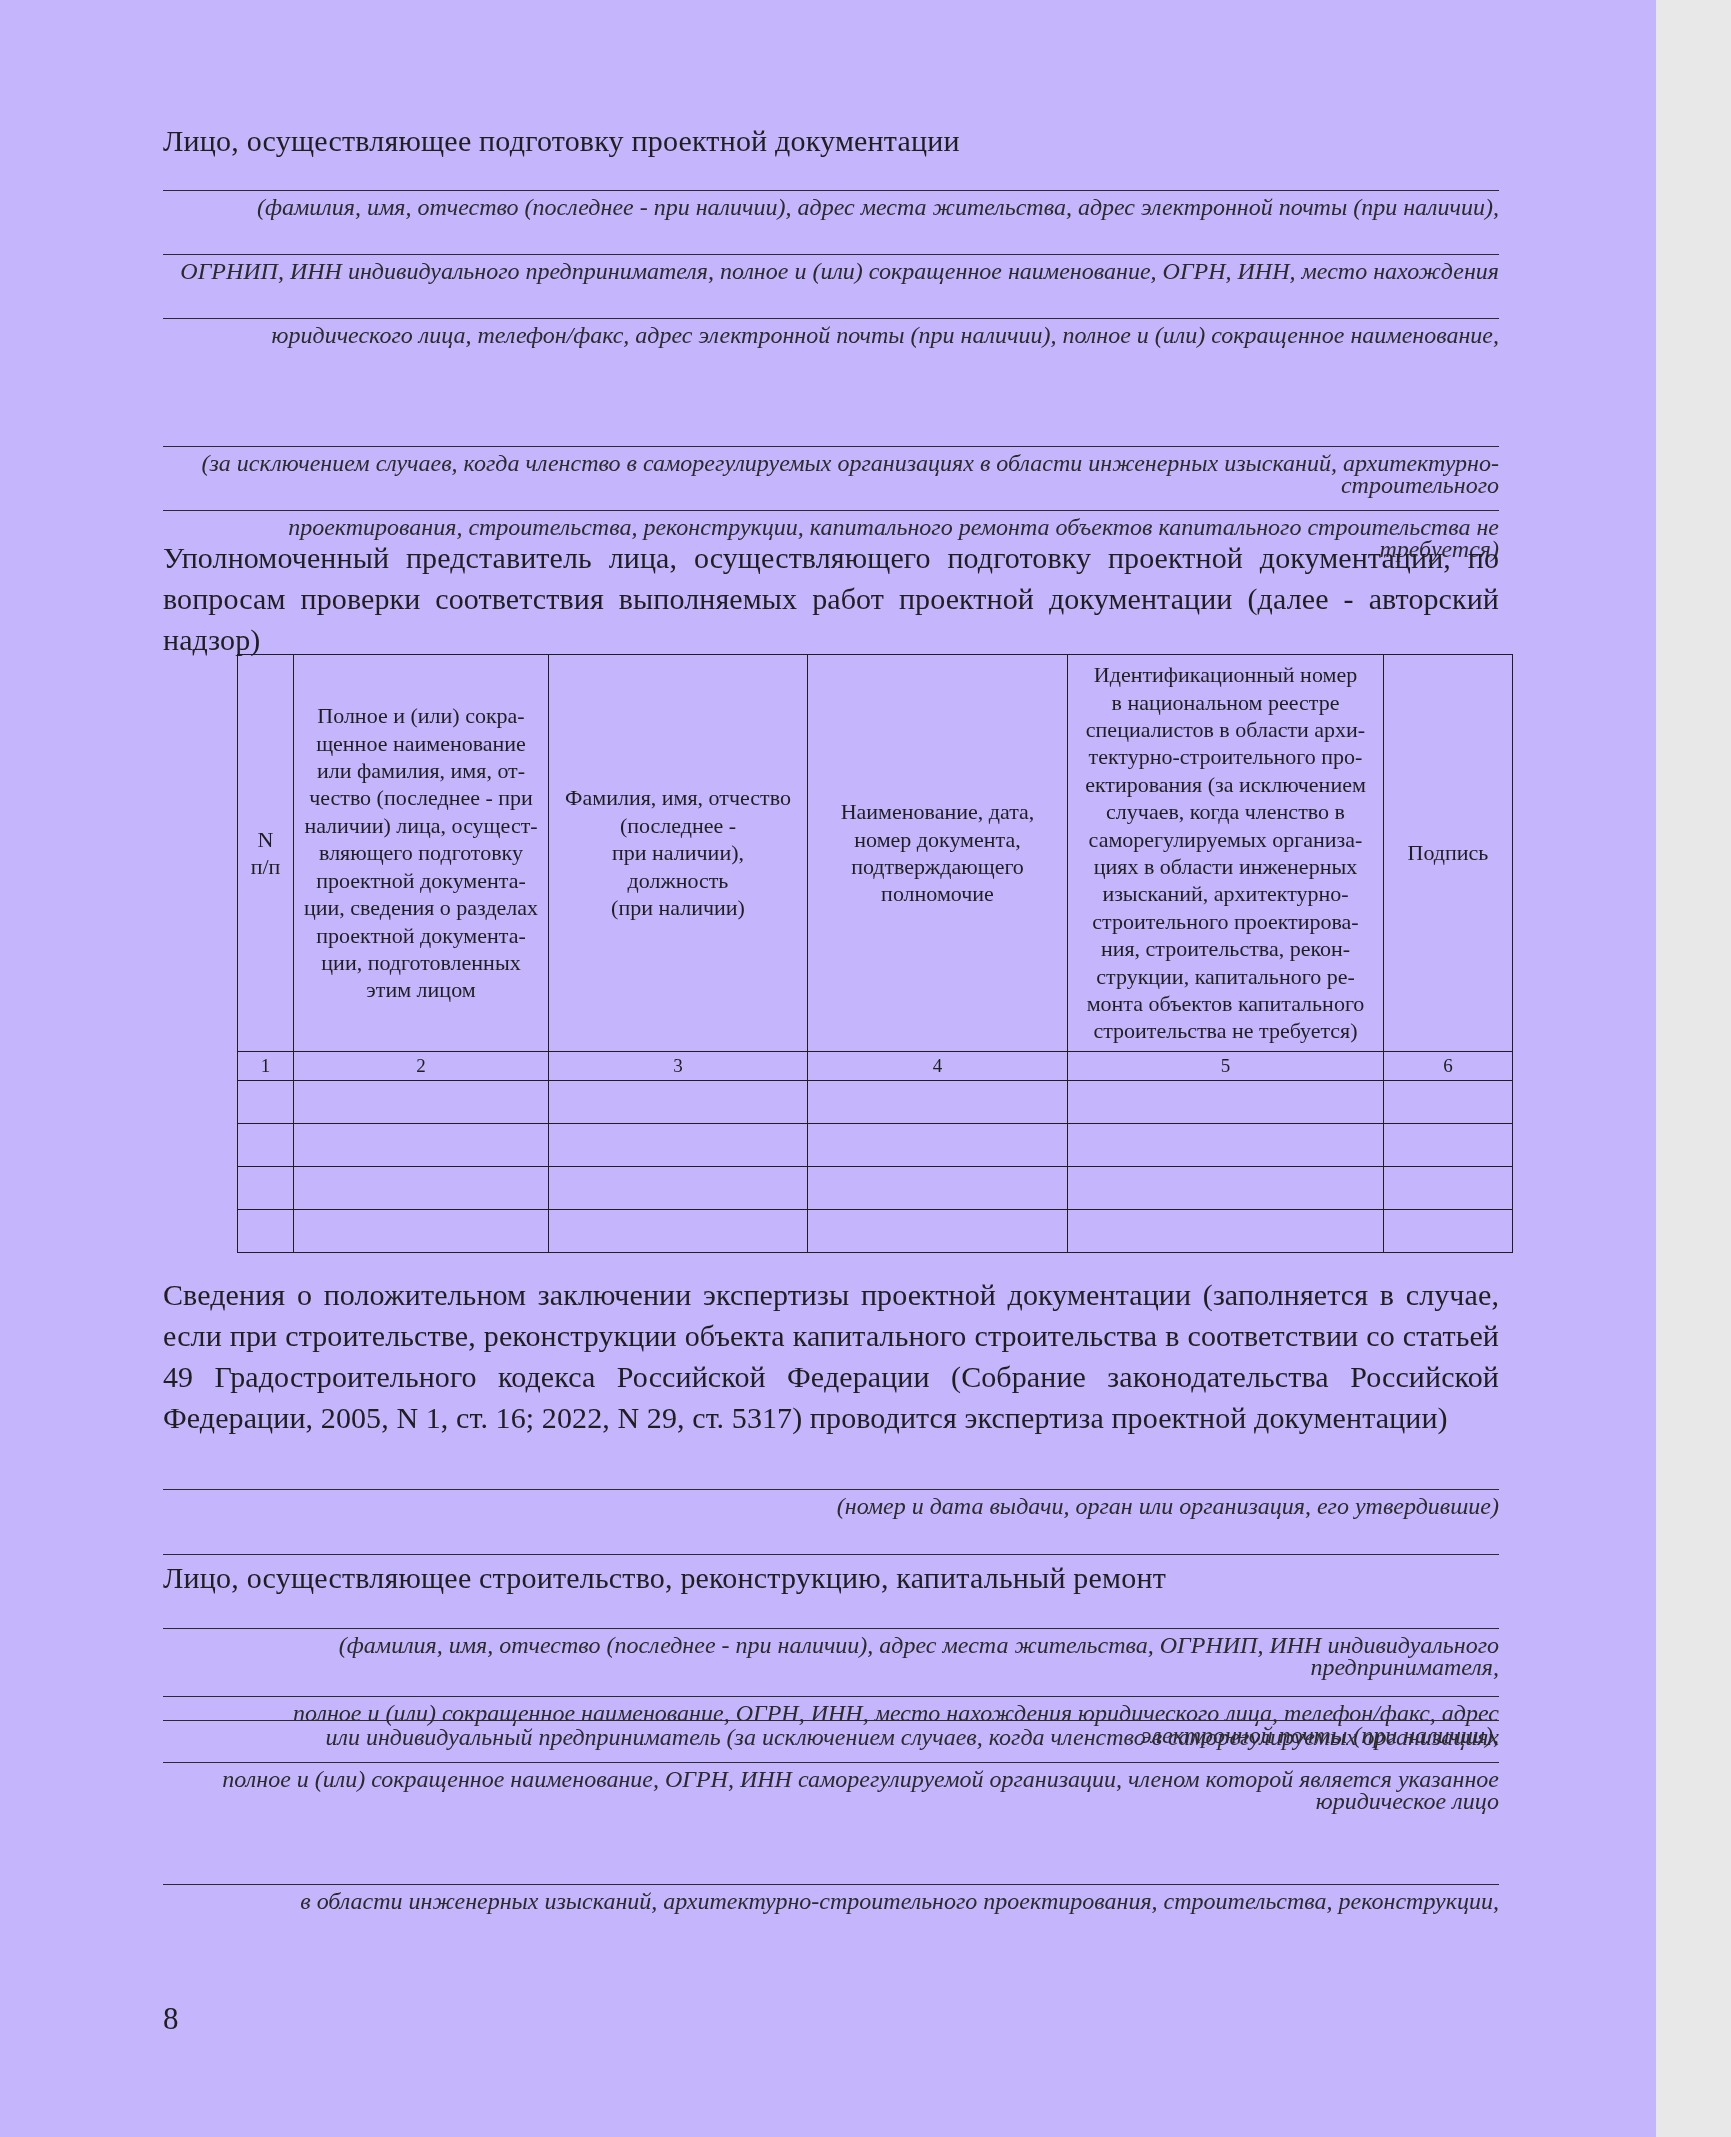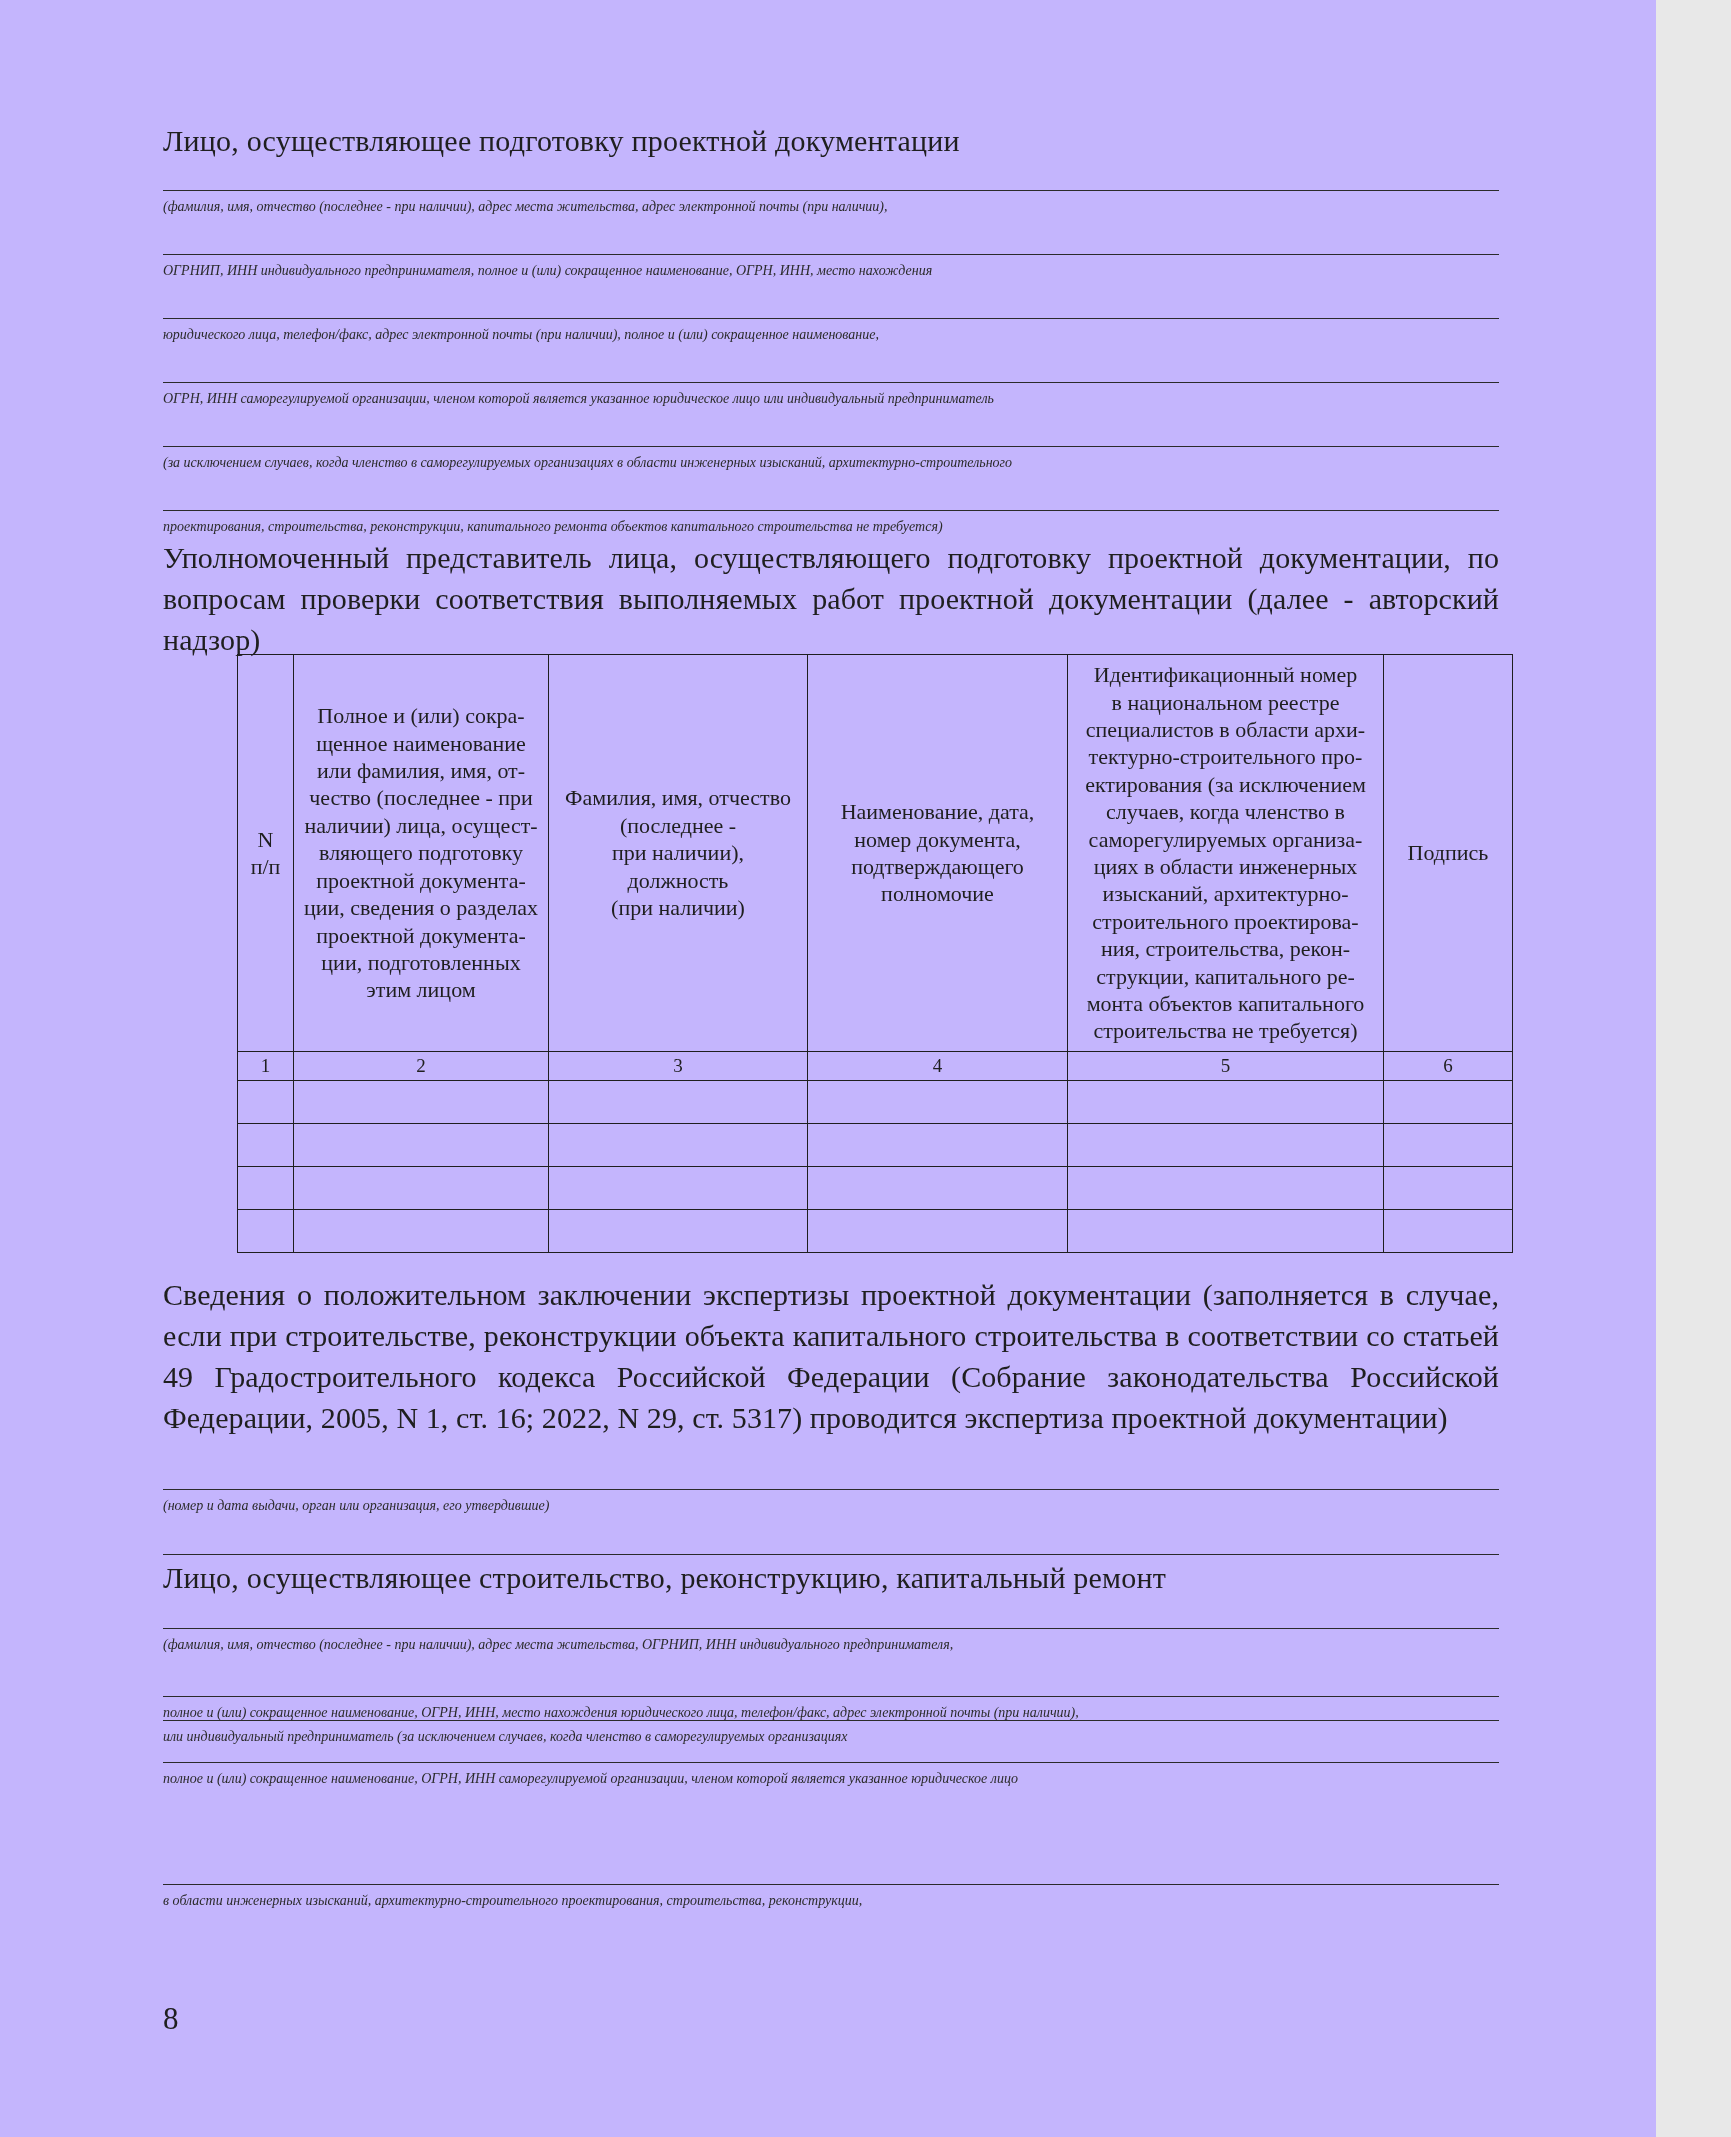--- a/index.html
+++ b/index.html
@@ -23,23 +23,23 @@
     line-height:41px;
     text-align:justify;
     text-align-last:left;
     letter-spacing:0.1px;
   }
   .field{
     border-top:1.8px solid #2b2b2b;
   }
   .field .caption{
     padding-top:4.6px;
-    text-align:left;
+    text-align:right;
     font-style:italic;
-    font-size:14px;
+    font-size:24px;
     line-height:22px;
     color:#2b2b2b;
   }
   .rule-only{
     border-top:1.8px solid #2b2b2b;
     height:0;
   }
   table.authors{
     border-collapse:collapse;
     table-layout:fixed;
@@ -74,23 +74,20 @@
   <div class="abs content-x doc-title" style="top:124px;">Лицо, осуществляющее подготовку проектной документации</div>
 
   <div class="abs content-x field" style="top:190px;">
     <div class="caption">(фамилия, имя, отчество (последнее - при наличии), адрес места жительства, адрес электронной почты (при наличии),</div>
   </div>
   <div class="abs content-x field" style="top:254px;">
     <div class="caption">ОГРНИП, ИНН индивидуального предпринимателя, полное и (или) сокращенное наименование, ОГРН, ИНН, место нахождения</div>
   </div>
   <div class="abs content-x field" style="top:318px;">
     <div class="caption">юридического лица, телефон/факс, адрес электронной почты (при наличии), полное и (или) сокращенное наименование,</div>
-  </div>
-  <div class="abs content-x field" style="top:382px;">
-    <div class="caption">ОГРН, ИНН саморегулируемой организации, членом которой является указанное юридическое лицо или индивидуальный предприниматель</div>
   </div>
   <div class="abs content-x field" style="top:446px;">
     <div class="caption">(за исключением случаев, когда членство в саморегулируемых организациях в области инженерных изысканий, архитектурно-строительного</div>
   </div>
   <div class="abs content-x field" style="top:510px;">
     <div class="caption">проектирования, строительства, реконструкции, капитального ремонта объектов капитального строительства не требуется)</div>
   </div>
 
   <div class="abs content-x para" style="top:537px;">Уполномоченный представитель лица, осуществляющего подготовку проектной документации, по вопросам проверки соответствия выполняемых работ проектной документации (далее - авторский надзор)</div>
 

